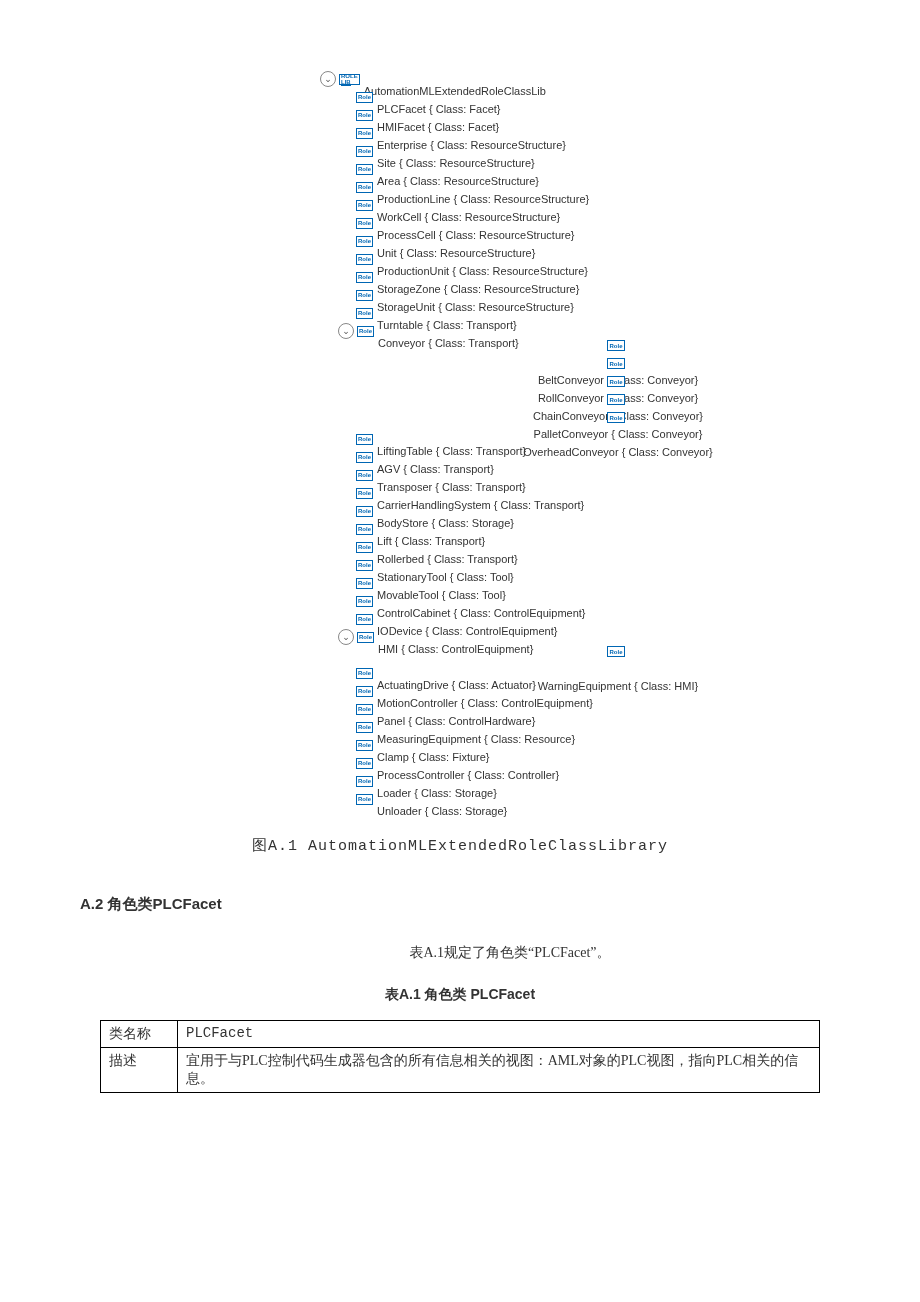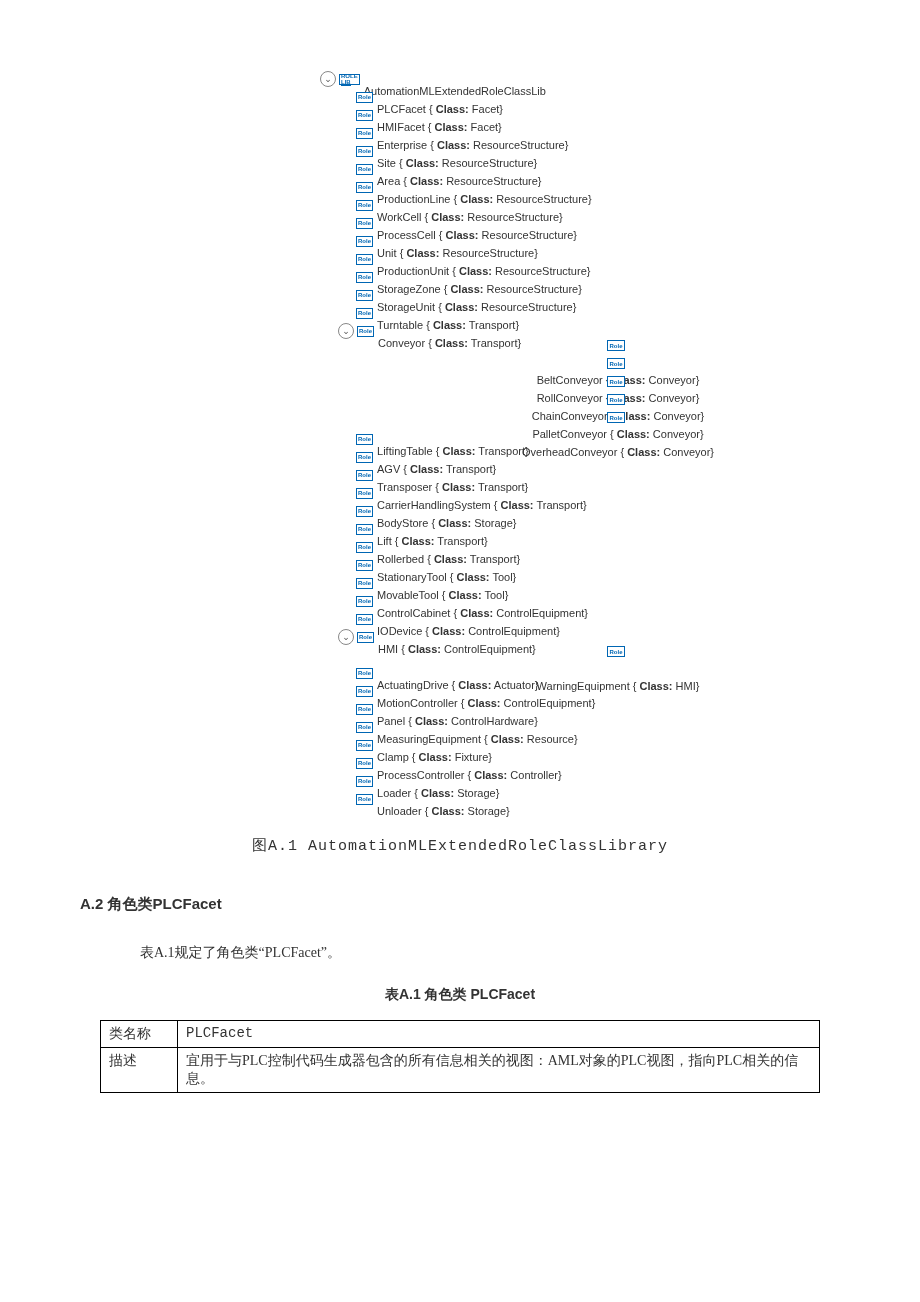--- a/index.html
+++ b/index.html
@@ -3,26 +3,26 @@
 <meta charset="utf-8">
 <style>
   body { margin: 0; padding: 70px 40px; font-family: "Segoe UI", Arial, sans-serif; font-size: 11px; color: #333; background: #fff; width: 840px; }
   .tree { margin-left: 280px; }
   .row { display: flex; align-items: center; height: 18px; white-space: nowrap; }
   .chev { width: 14px; height: 14px; display: inline-flex; align-items: center; justify-content: center; margin-right: 3px; border: 1px solid #888; border-radius: 50%; font-size: 9px; color: #555; flex-shrink: 0; cursor: pointer; }
   .sp14 { width: 18px; display: inline-block; flex-shrink: 0; }
   .badge { display: inline-flex; align-items: center; justify-content: center; border: 1px solid #0066b3; color: #0066b3; font-size: 6px; font-weight: bold; padding: 0 1px; height: 9px; margin-right: 4px; letter-spacing: 0; flex-shrink: 0; background:#fff; }
   .lib-badge .underline { border-bottom: 1px solid #0066b3; font-size:6px; line-height:6px; }
   .lbl { color: #333; margin-top: 23px; }
-  .lbl b { font-weight: bold; }
+  .lbl b { font-weight: normal; }
   .ind1 { margin-left: 18px; }
   .ind2 { margin-left: 36px; flex-direction: column; }
   .fig-caption { text-align: center; font-family: "SimSun","Courier New",monospace; font-size: 15px; margin: 28px 0 40px; letter-spacing: 1px; }
   .section-h { font-family: "SimHei","SimSun",sans-serif; font-size: 15px; font-weight: bold; margin: 0 0 30px 40px; }
-  .para { font-family: "SimSun",serif; font-size: 14px; margin: 0 0 24px 100px; }
+  .para { font-family: "SimSun",serif; font-size: 14px; margin: 0 0 24px 100px; text-align: center; }
   .tbl-caption { text-align: center; font-family: "SimHei","SimSun",sans-serif; font-size: 14px; font-weight: bold; margin-bottom: 16px; }
   table.def { border-collapse: collapse; width: 720px; margin: 0 auto; font-family: "SimSun",serif; font-size: 14px; }
   table.def td { border: 1px solid #000; padding: 4px 8px; vertical-align: top; }
   table.def td.k { width: 60px; white-space: nowrap; }
   .mono { font-family: "Courier New", monospace; margin-top: 48px; }
 </style>
 </head>
 <body>
 
 <div class="tree" id="tree">

